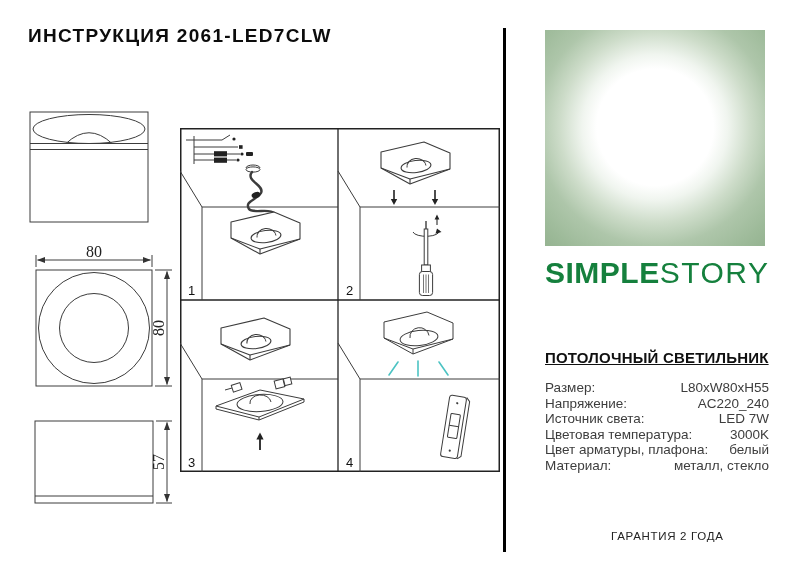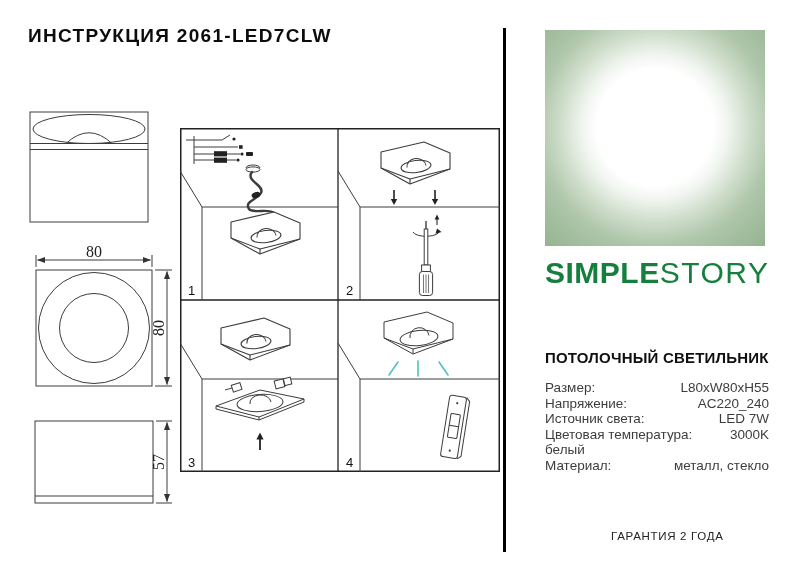--- a/index.html
+++ b/index.html
@@ -24,21 +24,21 @@
       #aec6aa 73%, #9dba99 90%, #95b391 100%);
   }
   .brand{
     position:absolute;left:545px;top:256px;width:220px;
     display:flex;justify-content:space-between;align-items:baseline;color:#15803d;
   }
   .brand .b{font-size:30px;font-weight:700;letter-spacing:0.5px;}
   .brand .l{font-size:30px;font-weight:300;letter-spacing:1.5px;}
   .product-heading{
     position:absolute;left:545px;top:349px;font-size:15px;font-weight:700;
-    letter-spacing:0.2px;color:#101010;white-space:nowrap;
+    letter-spacing:0.2px;color:#101010;white-space:nowrap;text-decoration:underline;
   }
   .specs{position:absolute;left:545px;top:380px;width:224px;}
   .spec-row{display:flex;justify-content:space-between;font-size:13.5px;line-height:15.5px;color:#3d3d3d;}
   .spec-row .val{text-align:right;}
   .warranty{
     position:absolute;left:611px;top:530px;font-size:11.5px;
     letter-spacing:0.7px;color:#242424;text-align:right;
   }
 </style>
 </head>
@@ -227,20 +227,21 @@
   </div>
   <div class="spec-row">
     <span class="lbl">Источник света:</span>
     <span class="val">LED 7W</span>
   </div>
   <div class="spec-row">
     <span class="lbl">Цветовая температура:</span>
     <span class="val">3000K</span>
   </div>
   <div class="spec-row">
+    <span class="lbl">Цвет арматуры, плафона:</span>
     <span class="val">белый</span>
   </div>
   <div class="spec-row">
     <span class="lbl">Материал:</span>
     <span class="val">металл, стекло</span>
   </div>
 </div>
 
 <div class="warranty">ГАРАНТИЯ 2 ГОДА</div>
 

